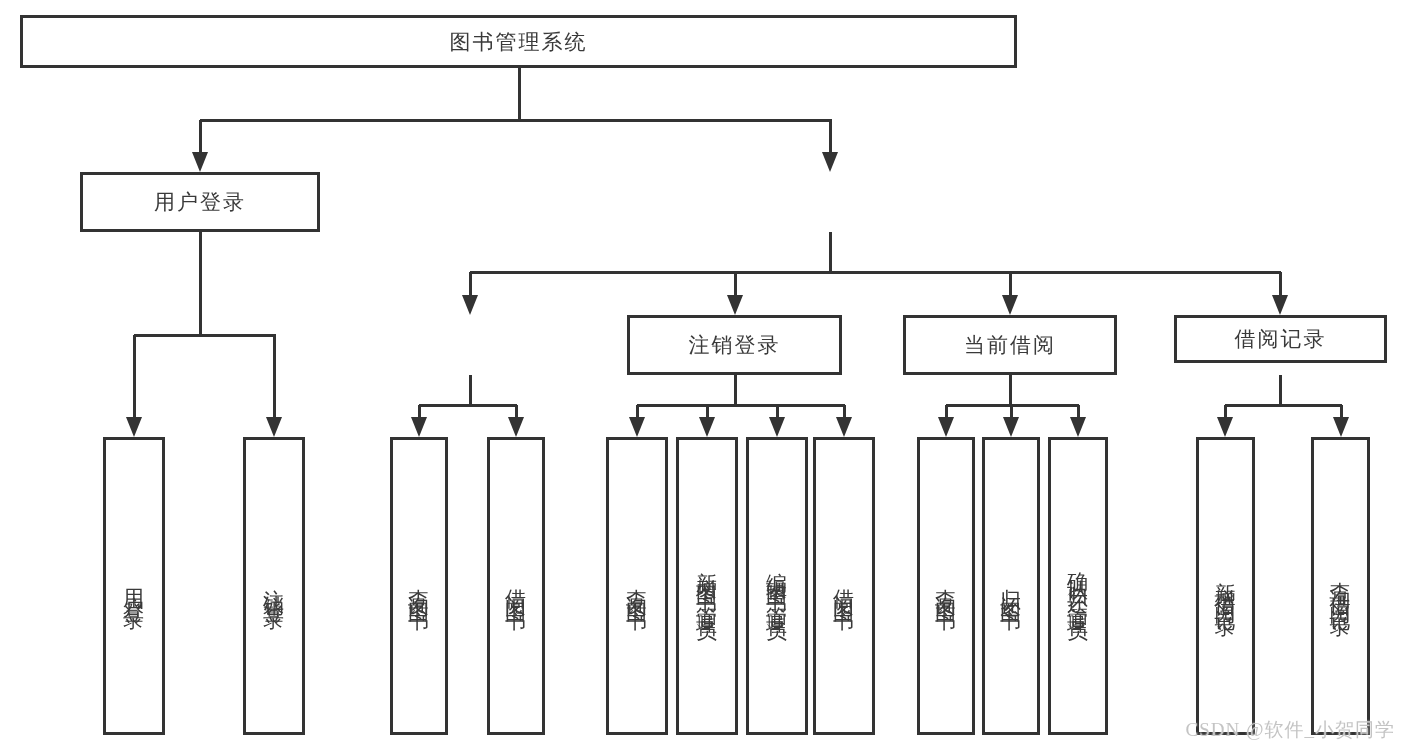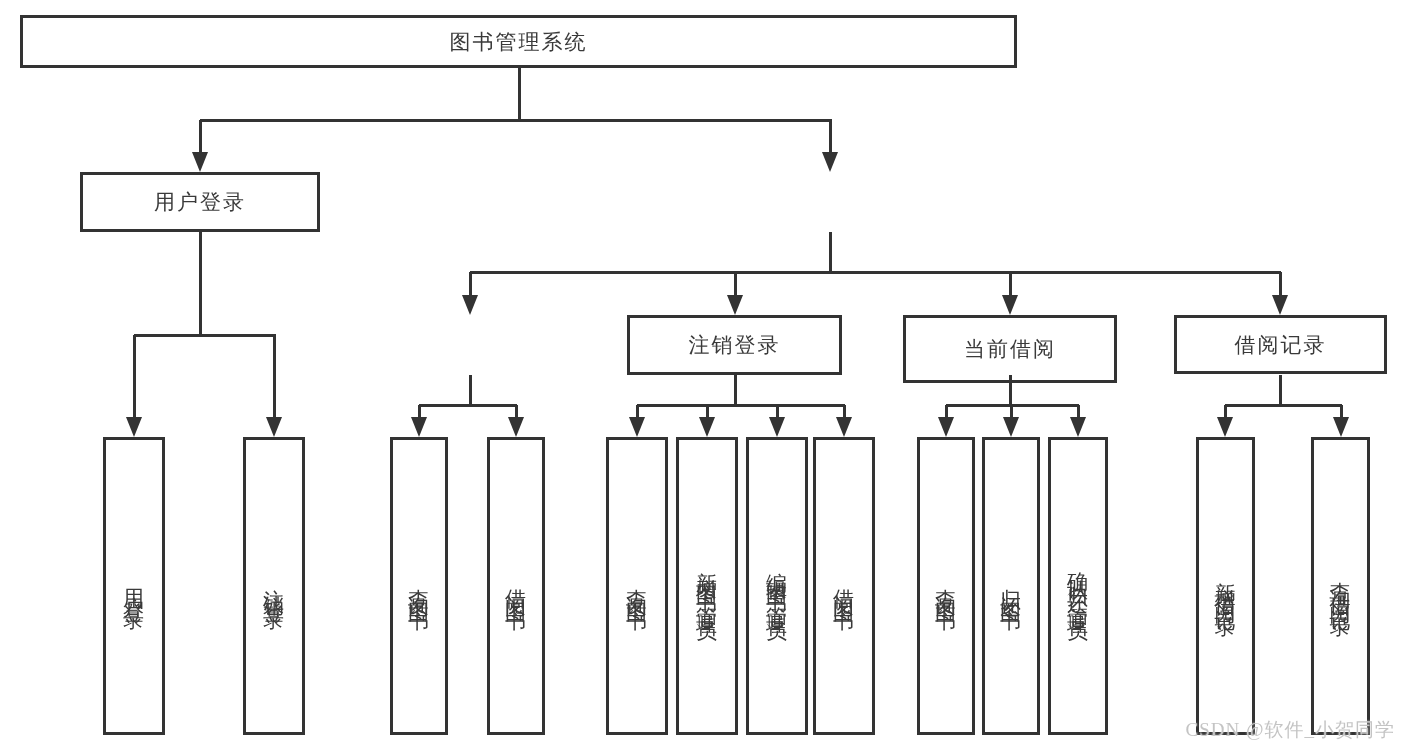--- a/index.html
+++ b/index.html
@@ -67,24 +67,24 @@
     <span>图书管理系统</span>
   </div>
 
   <div class="box h" style="left:80px;top:172px;width:240px;height:60px">
     <span>用户登录</span>
   </div>
 
   <div class="box h" style="left:627px;top:315px;width:215px;height:60px">
     <span>注销登录</span>
   </div>
-  <div class="box h" style="left:903px;top:315px;width:214px;height:68px">
+  <div class="box h" style="left:903px;top:315px;width:214px;height:60px">
     <span>当前借阅</span>
   </div>
-  <div class="box h" style="left:1174px;top:315px;width:213px;height:59px">
+  <div class="box h" style="left:1174px;top:315px;width:213px;height:48px">
     <span>借阅记录</span>
   </div>
 
   <div class="box v" style="left:103px;top:437px;width:62px;height:298px">
     <span>用户登录</span>
   </div>
   <div class="box v" style="left:243px;top:437px;width:62px;height:298px">
     <span>注销登录</span>
   </div>
 

